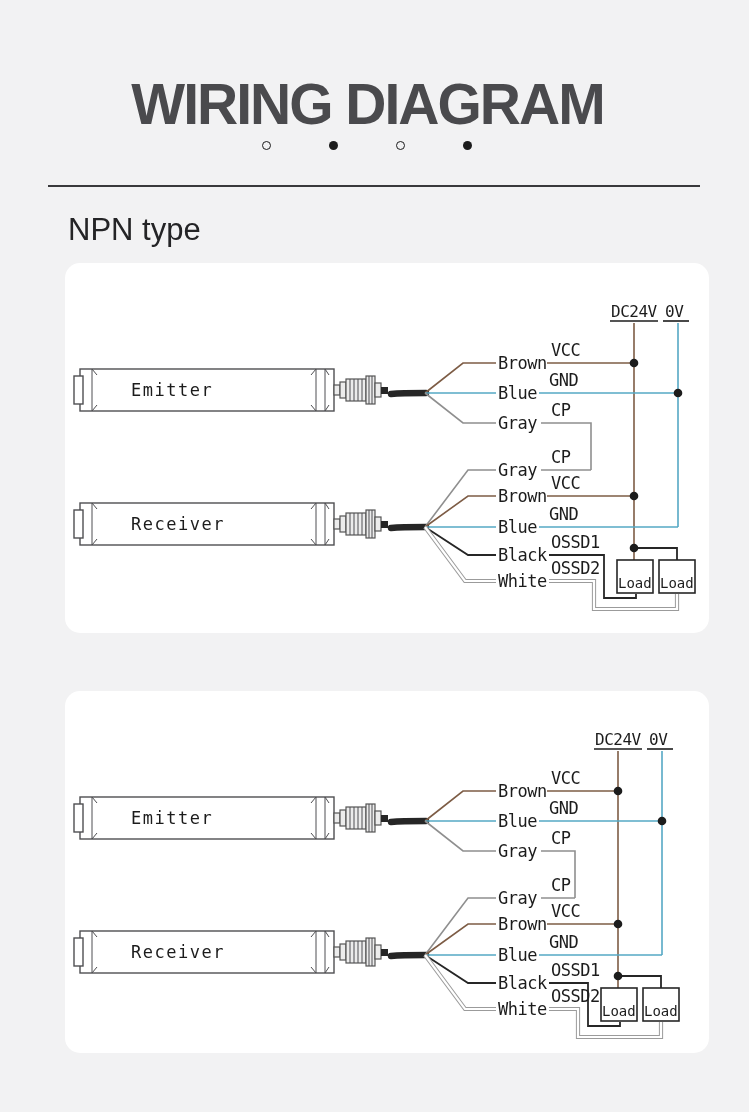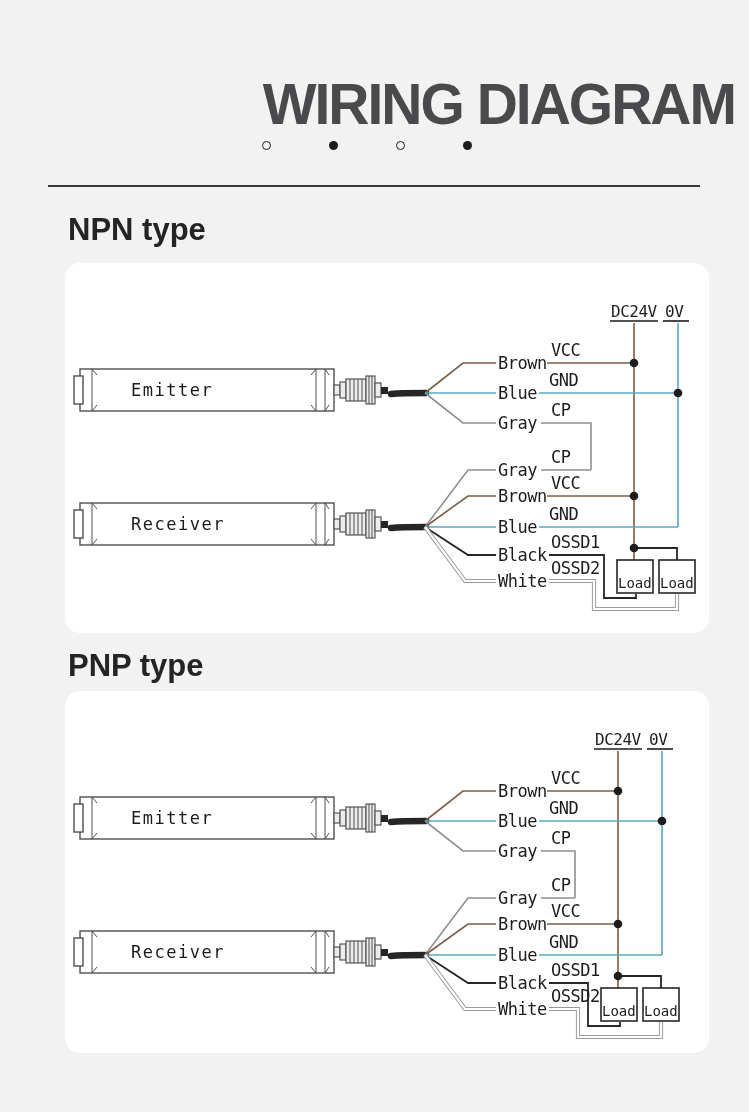--- a/index.html
+++ b/index.html
@@ -1,25 +1,25 @@
 <!DOCTYPE html>
 <html style="--bg: #f2f2f3; --card: #ffffff; --title: #4a4a4d; --heading: #242426; --ink: #1c1c1c; --device-stroke: #4f4f52; --wire-brown: #7d5c45; --wire-blue: #55a8c5; --wire-gray: #8f8f8f; --wire-black: #262626; --wire-white-edge: #9b9b9b;"><head>
 <meta charset="utf-8">
 <style>
   html,body{margin:0;padding:0}
   .page{position:relative;width:749px;height:1112px;background:var(--bg,#f2f2f3);
         font-family:"Liberation Sans",sans-serif;overflow:hidden}
-  .title{position:absolute;top:71px;left:0;right:14px;margin:0;text-align:right;
+  .title{position:absolute;top:71px;left:0;right:14px;margin:0;text-align:center;
          font-size:57px;font-weight:bold;color:var(--title,#4a4a4d);letter-spacing:-2px}
   .pager{position:absolute;top:141px;left:0;right:16px;display:flex;justify-content:center;gap:58px}
   .dot{width:9px;height:9px;border-radius:50%;box-sizing:border-box}
   .dot[data-variant="hollow"]{border:1.6px solid var(--ink,#1c1c1c);background:transparent}
   .dot[data-variant="filled"]{background:var(--ink,#1c1c1c)}
   .rule{position:absolute;top:185px;left:48px;width:652px;height:2.4px;background:#39393b}
-  .sec{position:absolute;left:68px;margin:0;font-size:31px;font-weight:bold;color:var(--heading,#242426)}
+  .sec{position:absolute;left:68px;margin:0;font-size:31px;font-weight:normal;color:var(--heading,#242426)}
   .sec-npn{top:212px}.sec-pnp{top:648px}
   .card{position:absolute;left:65px;width:644px;background:var(--card,#fff);border-radius:15px}
   .card-npn{top:263px;height:370px}
   .card-pnp{top:691px;height:362px}
   .card svg{position:absolute;left:0;top:0}
 
   
   .ln{fill:none;stroke-width:1.6;stroke-linecap:butt;stroke-linejoin:miter}
   .brown{stroke:var(--wire-brown,#7d5c45)}
   .blue{stroke:var(--wire-blue,#55a8c5)}
@@ -170,21 +170,20 @@
         <text class="loadtxt" x="595" y="325">Load</text>
       </g>
 
       <circle class="jdot" cx="569" cy="100" r="4.3"></circle>
       <circle class="jdot" cx="613" cy="130" r="4.3"></circle>
       <circle class="jdot" cx="569" cy="233" r="4.3"></circle>
       <circle class="jdot" cx="569" cy="285" r="4.3"></circle>
     </svg>
   </section>
 
-  <h2 class="sec sec-pnp">PNP type</h2>
 
   <section class="card card-pnp">
     <svg width="644" height="362" viewBox="0 0 644 362">
 
       <g>
         <text class="raillbl" x="530" y="54">DC24V</text>
         <line class="inkln" x1="529" y1="58" x2="577" y2="58"></line>
         <line class="ln brown" x1="553" y1="60" x2="553" y2="297"></line>
       </g>
       <g>

